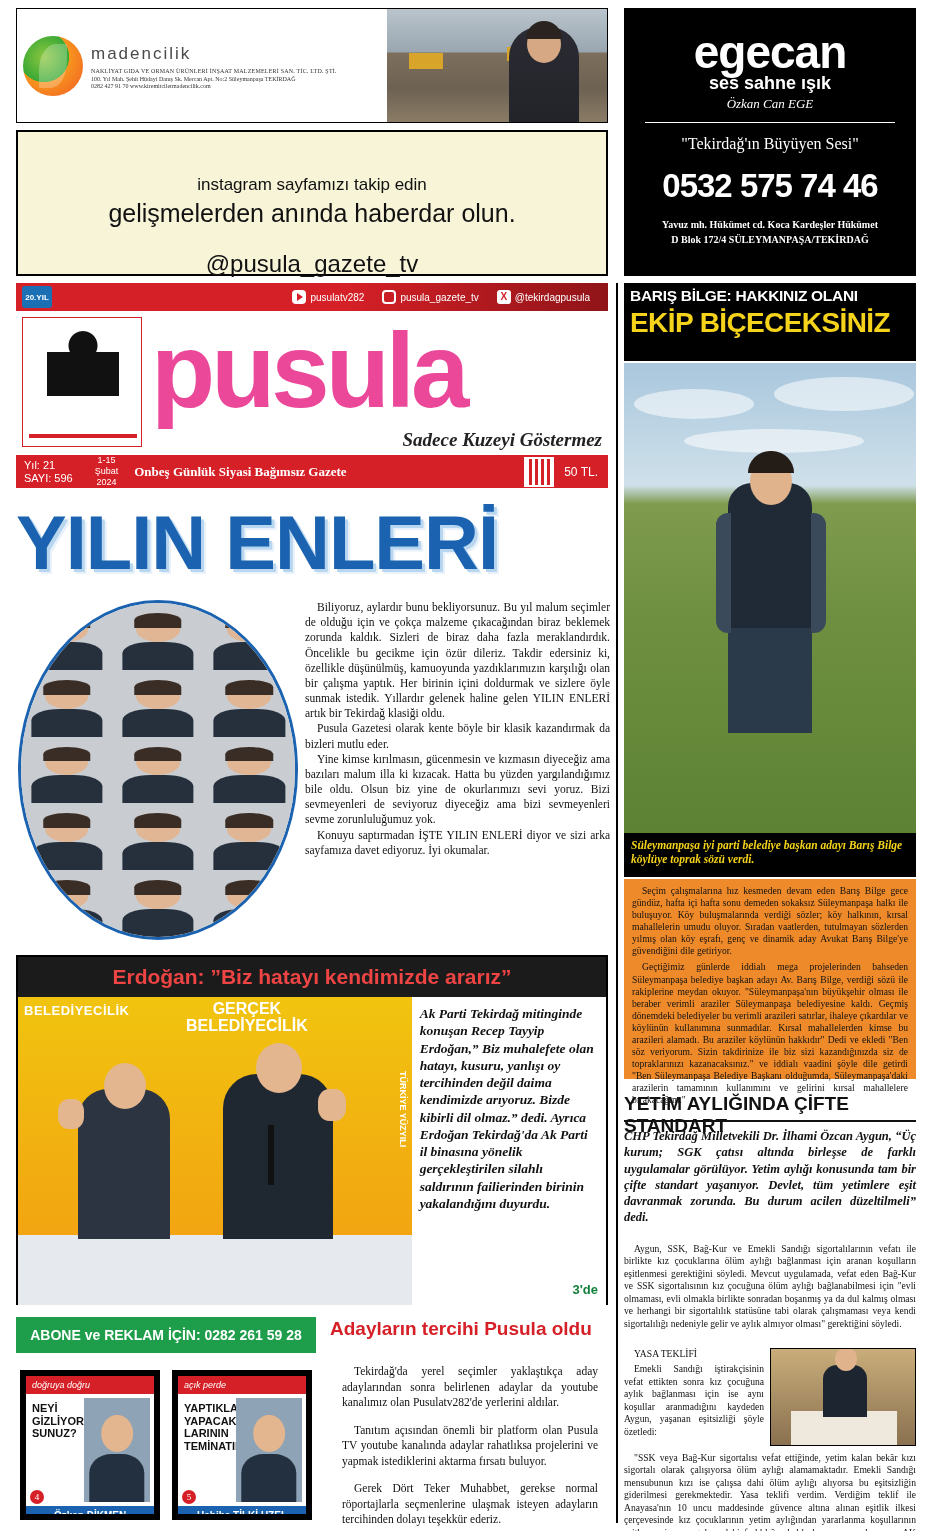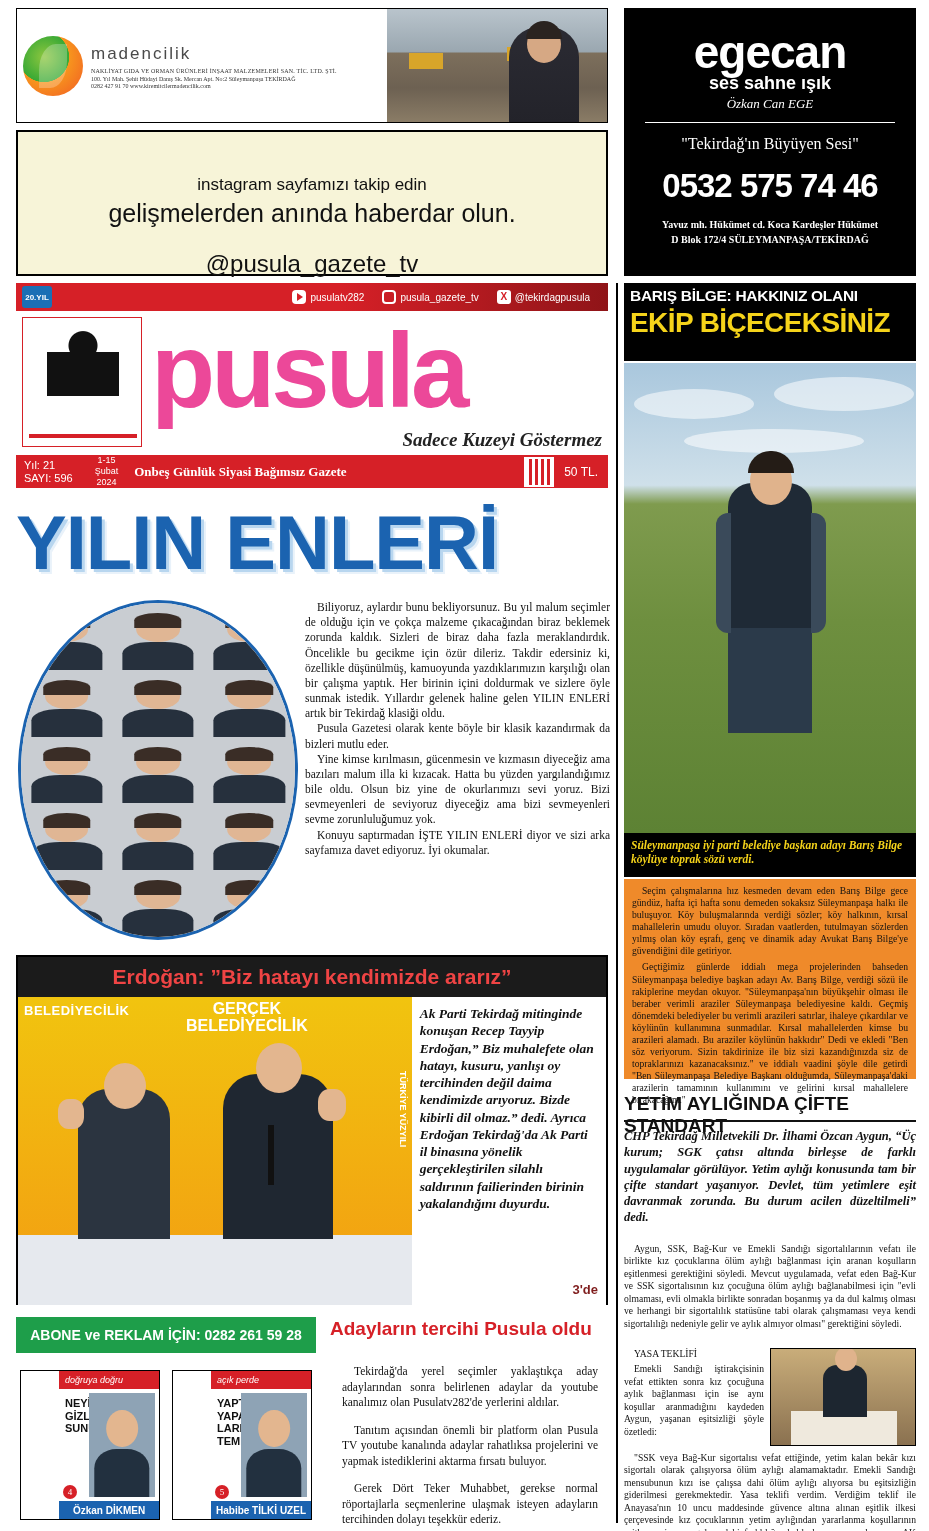--- a/index.html
+++ b/index.html
@@ -184,42 +184,42 @@
   .erdogan-photo .side-text {
     position:absolute; right:4px; top:74px; writing-mode:vertical-rl; color:#fff; font-size:9px;
     font-family:"Liberation Sans", sans-serif; font-weight:bold;
   }
   .erdogan-cap {
     width: 195px; padding:8px 8px 4px 8px; background:#fff; position:relative;
     font-family:"Liberation Serif", serif; font-style:italic; font-weight:bold; font-size:13.5px;
     line-height:1.28; color:#111; text-align:left;
   }
   .erdogan-cap .page-ref {
-    position:absolute; right:8px; bottom:6px; color:#7f1d1d; font-weight:bold; font-style:normal;
+    position:absolute; right:8px; bottom:6px; color:#15803d; font-weight:bold; font-style:normal;
     font-family:"Liberation Sans", sans-serif; font-size:13px;
   }
 
   
   .abone {
     position:absolute; left:16px; top:1317px; width:300px; height:36px;
     background:#1e9e4a; color:#fff; display:flex; align-items:center; justify-content:center;
     font-family:"Liberation Sans", sans-serif; font-weight:bold; font-size:14px;
   }
   .adaylar-title {
     position:absolute; left:330px; top:1318px; width:280px;
     font-family:"Liberation Sans", sans-serif; font-weight:bold; font-size:19px; color:#d62027;
   }
   .adaylar-text {
     position:absolute; left:330px; top:1352px; width:280px; height:160px;
     font-size:11.5px; line-height:1.35; text-align:justify; color:#111;
   }
   .adaylar-text p { margin:12px; text-indent:12px; }
 
   
-  .card { position:absolute; top:1370px; width:140px; height:150px; border:1px solid #000000; background:#fff; overflow:hidden;padding-left:38px;}
+  .card { position:absolute; top:1370px; width:140px; height:150px; border:6px solid #000000; background:#fff; overflow:hidden;}
   .card.c1 { left:20px; }
   .card.c2 { left:172px; }
   .card .chead { height:18px; background:#d62027; color:#fff; font-family:"Liberation Sans", sans-serif;
     font-size:9px; display:flex; align-items:center; padding-left:6px; font-style:italic;}
   .card .cbody { position:relative; height:112px; }
   .card .ctxt { position:absolute; left:6px; top:8px; width:62px; font-family:"Liberation Sans", sans-serif;
     font-weight:bold; font-size:11px; color:#111; line-height:1.15;}
   .card .cphoto { position:absolute; right:4px; top:4px; width:66px; height:104px; background:#8ea3b5; overflow:hidden;}
   .card .cphoto .f { position:absolute; left:50%; top:16%; transform:translateX(-50%); width:48%; height:36%; border-radius:50%; background:#e3b68f;}
   .card .cphoto .b { position:absolute; left:50%; bottom:0; transform:translateX(-50%); width:84%; height:46%; border-radius:40% 40% 0 0; background:#22303f;}

